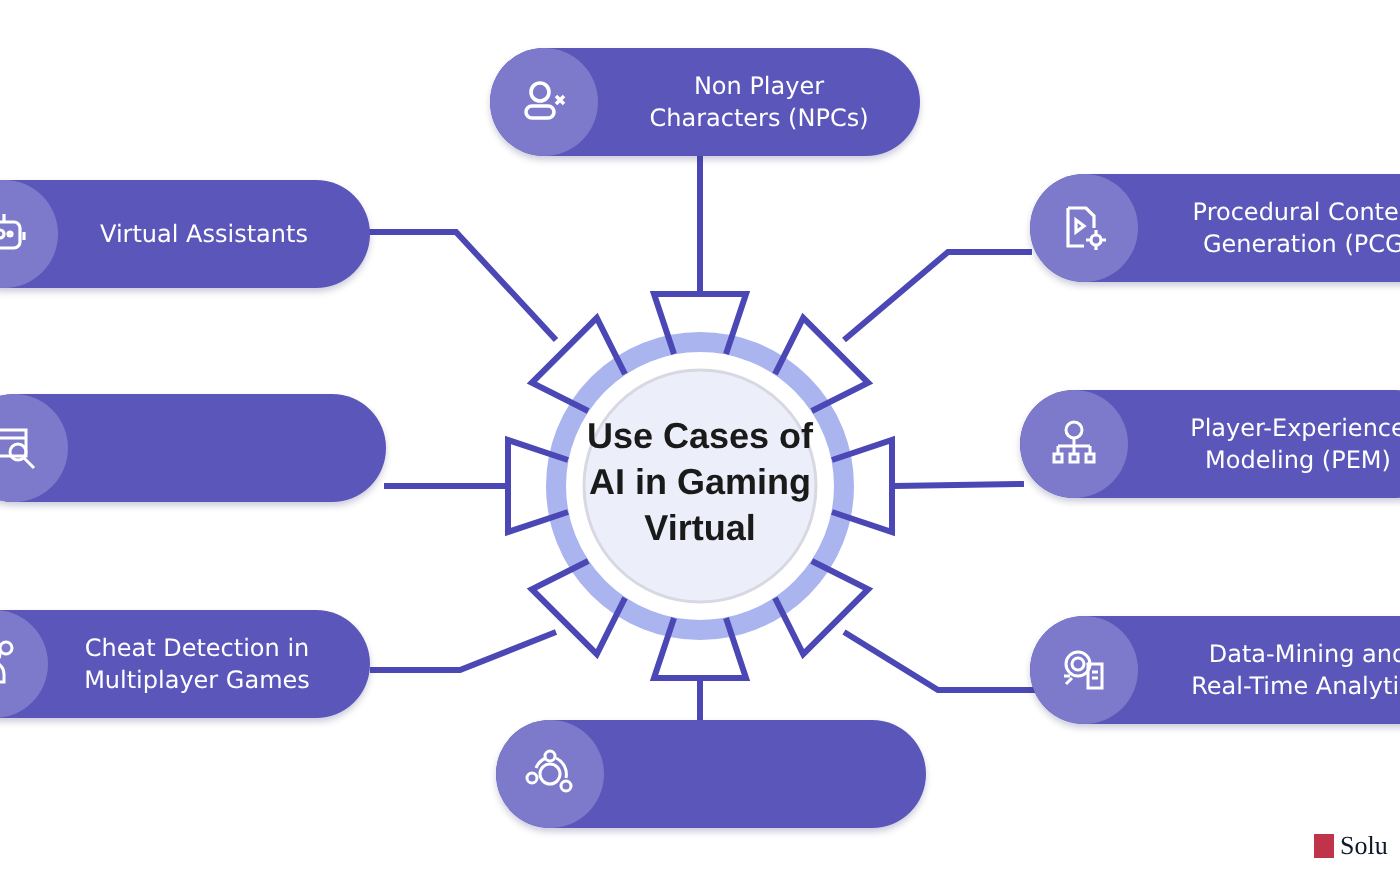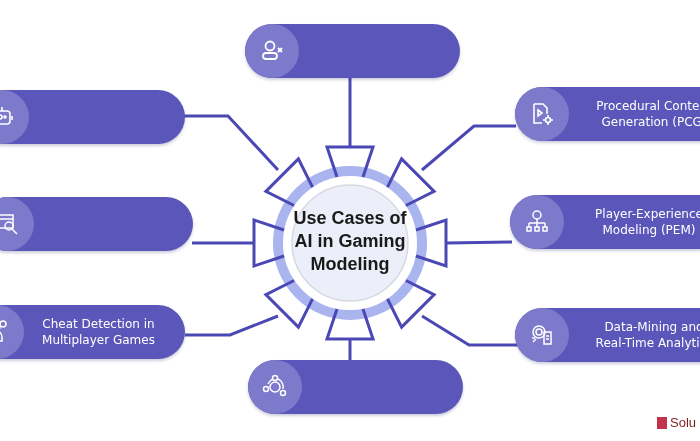--- a/index.html
+++ b/index.html
@@ -10,21 +10,21 @@
           box-shadow:0 2px 3px rgba(60,60,120,0.25); display:flex; align-items:center; overflow:hidden; }
   .pill .icwrap { position:absolute; top:0; width:54px; height:54px; border-radius:27px; background:#7d7acb;
           display:flex; align-items:center; justify-content:center; }
   .pill .lbl { position:absolute; top:0; height:54px; display:flex; align-items:center; justify-content:center;
           text-align:center; color:#ffffff; font-size:12px; line-height:16px; white-space:pre-line; }
   .center-title { position:absolute; left:280px; top:207px; width:140px; text-align:center;
           font-family:"Liberation Sans", sans-serif; font-weight:bold; font-size:18px; line-height:23px; color:#1a1a1a;
           white-space:pre-line; }
   .brand { position:absolute; left:657px; top:415px; display:flex; align-items:center; gap:3px; }
   .brand .logo { width:10px; height:12px; background:#c0334a; }
-  .brand .txt { font-family:Liberation Sans, sans-serif; font-size:13px; color:#7f1d1d;text-align:center; }
+  .brand .txt { font-family:Liberation Serif, serif; font-size:13px; color:#0f172a;text-align:center; }
 </style>
 </head>
 <body>
 
 <svg id="diagram" viewBox="0 0 700 441" xmlns="http://www.w3.org/2000/svg">
   <g id="connectors">
       <polyline points="350,148 350,78" fill="none" stroke="#4b48b5" stroke-width="3" stroke-linejoin="miter"></polyline>
       <polyline points="422,170 474,126 516,126" fill="none" stroke="#4b48b5" stroke-width="3" stroke-linejoin="miter"></polyline>
       <polyline points="447,243 512,242" fill="none" stroke="#4b48b5" stroke-width="3" stroke-linejoin="miter"></polyline>
       <polyline points="422,316 469,345 518,345" fill="none" stroke="#4b48b5" stroke-width="3" stroke-linejoin="miter"></polyline>
@@ -43,30 +43,32 @@
       <polyline points="405.9,280.5 434.1,294.6 401.6,327.1 387.5,298.9" fill="none" stroke="#4b48b5" stroke-width="3" stroke-linejoin="miter"></polyline>
       <polyline points="363.0,309.0 373.0,339.0 327.0,339.0 337.0,309.0" fill="none" stroke="#4b48b5" stroke-width="3" stroke-linejoin="miter"></polyline>
       <polyline points="312.5,298.9 298.4,327.1 265.9,294.6 294.1,280.5" fill="none" stroke="#4b48b5" stroke-width="3" stroke-linejoin="miter"></polyline>
       <polyline points="284.0,256.0 254.0,266.0 254.0,220.0 284.0,230.0" fill="none" stroke="#4b48b5" stroke-width="3" stroke-linejoin="miter"></polyline>
       <polyline points="294.1,205.5 265.9,191.4 298.4,158.9 312.5,187.1" fill="none" stroke="#4b48b5" stroke-width="3" stroke-linejoin="miter"></polyline>
     </g>
 </svg>
 
 <div class="center-title">Use Cases of
 AI in Gaming
-Modeling</div>
+Virtual</div>
 
 <div class="pill" id="pill-npc" style="left:245px;top:24px;width:215px;">
   <div class="icwrap" style="left:0;">
     <svg width="26" height="26" viewBox="0 0 26 26" fill="none" stroke="#fff" stroke-width="1.8">
       <circle cx="11" cy="8" r="4.5"></circle>
         <rect x="4" y="15" width="14" height="6" rx="3"></rect>
       <path d="M19 10l4 4M23 10l-4 4"></path>
       </svg>
   </div>
+  <div class="lbl" style="left:54px;right:0;">Non Player
+Characters (NPCs)</div>
 </div>
 
 <div class="pill" id="pill-pcg" style="left:515px;top:87px;width:215px;">
   <div class="icwrap" style="left:0;">
     <svg width="26" height="26" viewBox="0 0 26 26" fill="none" stroke="#fff" stroke-width="1.6">
       <path d="M5 3h9l4 4v6"></path>
         <path d="M5 3v19h8"></path>
         <path d="M9 9l4 3-4 3z"></path>
       <circle cx="19" cy="19" r="2.5"></circle>
         <path d="M19 14v2M19 22v2M14 19h2M22 19h2"></path>
@@ -140,18 +142,19 @@
 
 <div class="pill" id="pill-va" style="left:-25px;top:90px;width:210px;">
   <div class="icwrap" style="left:0;">
     <svg width="26" height="26" viewBox="0 0 26 26" fill="none" stroke="#fff" stroke-width="1.6">
       <rect x="5" y="7" width="16" height="13" rx="3"></rect>
         <circle cx="11" cy="13" r="2"></circle>
         <circle cx="16" cy="13" r="1"></circle>
       <path d="M13 3v4M3 12v4M23 12v4"></path>
       </svg>
   </div>
+  <div class="lbl" style="left:54px;right:10px;">Virtual Assistants</div>
 </div>
 
 <div class="brand">
   <span class="logo"></span>
   <span class="txt">Solu</span>
 </div>
 
 </body></html>

